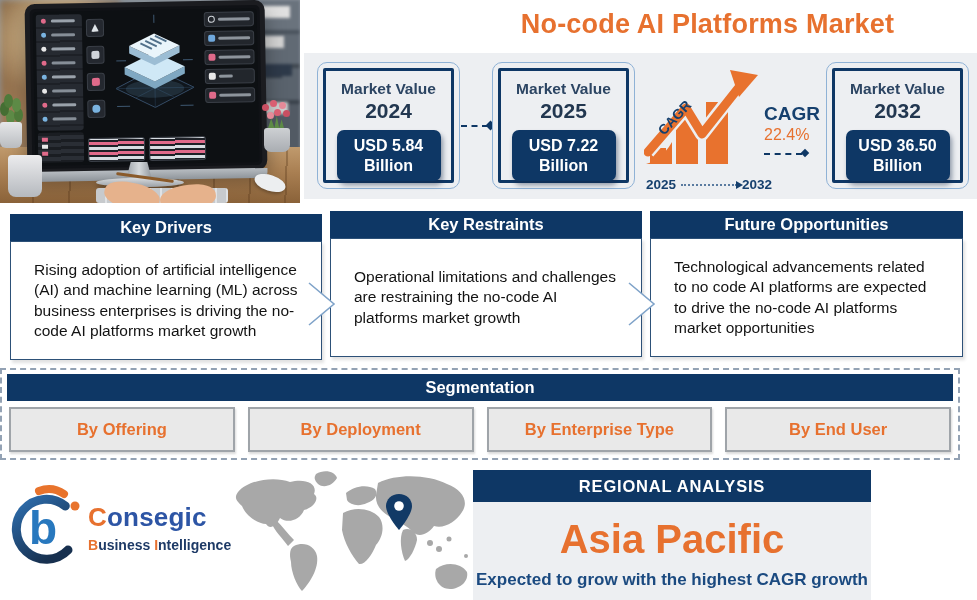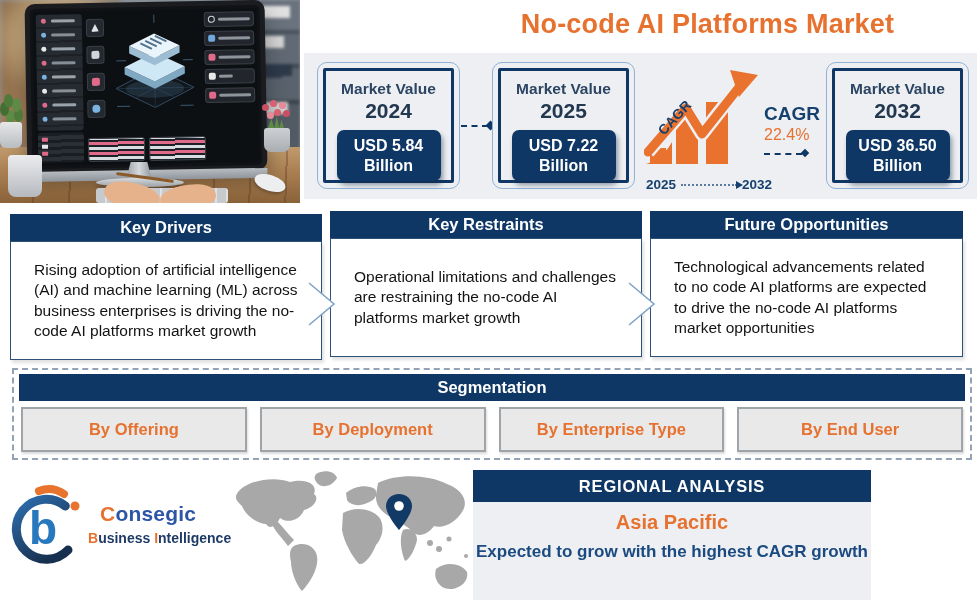--- a/index.html
+++ b/index.html
@@ -119,42 +119,42 @@
   .insight.i3{left:650px;top:4px;width:313px;}
   .insight-header{background:var(--navy);color:#fff;font-weight:700;font-size:16.5px;text-align:center;
     height:27px;line-height:27px;}
   .insight-body{background:#fff;border:1.2px solid #2d5178;height:119px;box-sizing:border-box;
     display:flex;align-items:center;justify-content:center;padding:2px 23px;
     font-size:15.5px;color:#131313;line-height:1.32;box-shadow:2px 3px 3px rgba(0,0,0,.12);}
   .chev{position:absolute;top:75px;width:28px;height:44px;z-index:5;}
   .chev.c1{left:308px}.chev.c2{left:628px}
 
   
-  .segmentation{position:absolute;left:12px;top:368px;width:960px;height:92px;background:#fff;
+  .segmentation{position:absolute;left:0;top:368px;width:960px;height:92px;background:#fff;
     border:2px dashed #93a2b4;box-sizing:border-box;}
   .seg-header{position:absolute;left:5px;right:5px;top:4px;height:27px;background:var(--navy);
     color:#fff;font-weight:700;font-size:16.5px;text-align:center;line-height:27px;}
   .seg-row{position:absolute;left:7px;right:7px;top:37px;height:45px;display:flex;gap:13px;}
   .seg-btn{flex:1;background:var(--btn-gray);border:2px solid var(--btn-border);display:flex;align-items:center;
     justify-content:center;color:var(--orange);font-weight:800;font-size:16.5px;box-shadow:1px 2px 2px rgba(0,0,0,.15);}
 
   
   .logo{position:absolute;left:8px;top:480px;width:216px;height:108px;}
   .logo-mark{position:absolute;left:0;top:0;width:80px;height:96px;}
   .logo-text{position:absolute;left:80px;top:22px;width:136px;}
-  .brand{font-size:21px;font-weight:800;color:#2d55a5;letter-spacing:.2px;margin-left:12px;}
+  .brand{font-size:26px;font-weight:800;color:#2d55a5;letter-spacing:.2px;}
   .brand .init{color:var(--orange);}
   .tagline{font-size:14px;font-weight:700;color:#1e3a66;margin-top:4px;}
   .tagline .init{color:var(--orange);}
   .worldmap{position:absolute;left:228px;top:468px;width:246px;height:130px;}
   .regional{position:absolute;left:473px;top:470px;width:398px;height:130px;}
   .reg-header{height:32px;background:var(--navy);color:#fff;font-weight:800;font-size:16.5px;
     letter-spacing:.8px;text-align:center;line-height:32px;}
   .reg-body{height:98px;background:var(--band);text-align:center;}
-  .reg-region{padding-top:9px;font-size:20px;font-weight:800;color:var(--orange);}
+  .reg-region{padding-top:15px;font-size:40px;font-weight:800;color:var(--orange);}
   .reg-sub{margin-top:8px;font-size:17px;font-weight:600;color:var(--navy-txt);}
 </style>
 </head>
 <body>
 
 <div class="stage">
 
   <div class="hero">
     <div class="warm"></div>
     <div class="glow"></div>

